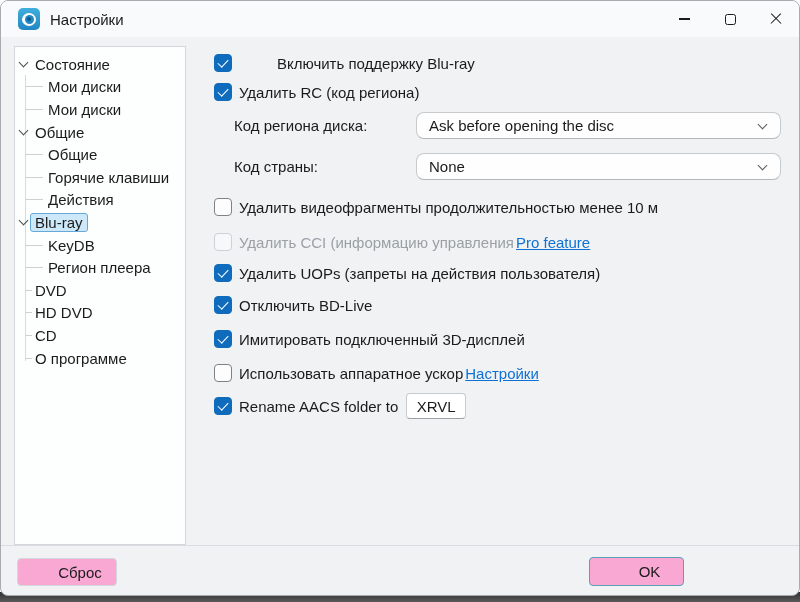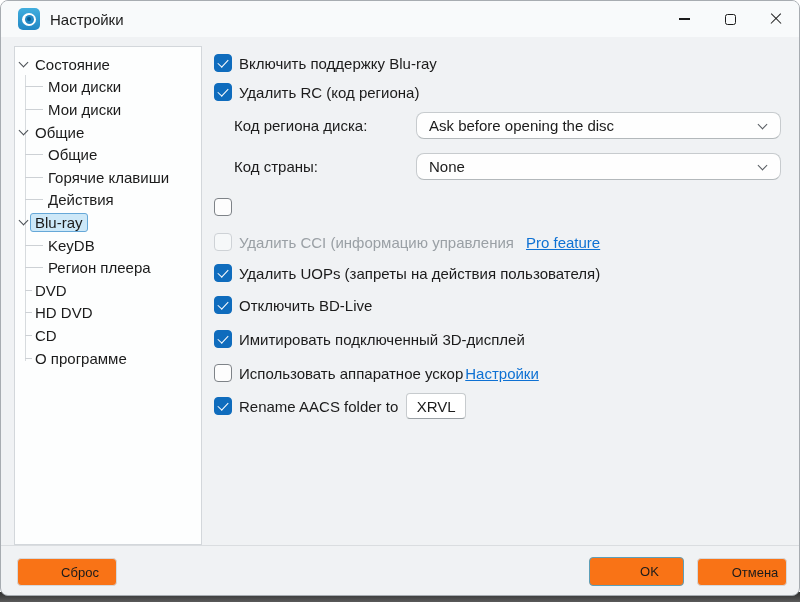--- a/index.html
+++ b/index.html
@@ -30,21 +30,21 @@
   .win-btn { width: 46px; height: 36px; display: flex; align-items: center; justify-content: center; position: relative; }
   .glyph-min { width: 11px; height: 1.4px; background: #1b1b1b; }
   .glyph-max { width: 11px; height: 11px; border: 1.3px solid #1b1b1b; border-radius: 2.5px; }
   .glyph-close { position: relative; width: 14px; height: 14px; }
   .glyph-close::before, .glyph-close::after { content: ""; position: absolute; left: 0; top: 6.3px;
       width: 14px; height: 1.4px; background: #1b1b1b; }
   .glyph-close::before { transform: rotate(45deg); }
   .glyph-close::after  { transform: rotate(-45deg); }
 
   
-  .sidebar { position: absolute; left: 13px; top: 45px; width: 188px; height: 499px;
+  .sidebar { position: absolute; left: 13px; top: 45px; width: 172px; height: 499px;
              background: #fdfefe; border: 1px solid #d3d7db; }
   .tree { position: absolute; inset: 0; padding-top: 6px; overflow: hidden; }
   .tree-guide { position: absolute; left: 10px; top: 28px; width: 1px; height: 286px; background: #d7dbde; }
   .tree-item { height: 22.6px; display: flex; align-items: center; font-size: 15px; color: #1b1b1b; position: relative; }
   .tree-chevron { flex: none; width: 7px; height: 7px; border-right: 1.4px solid #4a4f54;
                   border-bottom: 1.4px solid #4a4f54; transform: rotate(45deg);
                   margin: -3px 8px 0 5px; }
   .tree-dash { flex: none; height: 1px; background: #cdd1d5; }
   .lvl0 .tree-dash { width: 7px; margin-left: 10px; margin-right: 3px; }
   .lvl1 .tree-dash { width: 18px; margin-left: 10px; margin-right: 5px; }
@@ -73,22 +73,22 @@
            border-right: 1.3px solid #565b60; border-bottom: 1.3px solid #565b60; transform: rotate(45deg); }
 
   .aacs-input { width: 60px; height: 26px; margin-left: 8px; background: #ffffff;
            border: 1px solid #c7cbce; border-bottom-color: #9aa0a5; border-radius: 4px;
            font-size: 15px; color: #1b1b1b; text-align: center;
            font-family: "Liberation Sans", sans-serif; }
 
   
   .footer { position: absolute; left: 0; top: 544px; width: 100%; height: 52px;
             border-top: 1px solid #dadde0; }
-  .btn { position: absolute; background: #f97316; border: 1px solid #d5d8db; border-radius: 4px;
-         display: flex; align-items: center; justify-content: center; font-size: 13px; color: #1b1b1b; padding-left: 26px; }
+  .btn { position: absolute; background: #f9a8d4; border: 1px solid #d5d8db; border-radius: 4px;
+         display: flex; align-items: center; justify-content: center; font-size: 15px; color: #1b1b1b; padding-left: 26px; }
   .btn-reset  { left: 16px;  top: 12px; width: 100px; height: 28px; }
   .btn-ok     { left: 588px; top: 11px; width: 95px;  height: 29px; border: 1.5px solid #5c9fb8; }
   .btn-cancel { left: 696px; top: 12px; width: 90px;  height: 28px; }
 </style>
 </head>
 <body>
 
 <div class="screen">
   <div class="dark-strip"></div>
 
@@ -171,21 +171,21 @@
             <span class="tree-dash"></span>
             <span class="tree-label">CD</span>
           </div>
           <div class="tree-item lvl0">
             <span class="tree-dash"></span>
             <span class="tree-label">О программе</span>
           </div>
         </div>
     </div>
 
-    <div class="row" style="left:213px; top:52px;">
+    <div class="row" style="left:213px; top:52px;gap:38px;">
       <span class="cb checked"></span>
       <span class="cb-label">Включить поддержку Blu-ray</span>
     </div>
 
     <div class="row" style="left:213px; top:81px;justify-content:flex-end;">
       <span class="cb checked"></span>
       <span class="cb-label">Удалить RC (код региона)</span>
     </div>
 
     <div class="combo-label" style="top:116px;">Код региона диска:</div>
@@ -195,26 +195,27 @@
     </div>
 
     <div class="combo-label" style="top:157px;">Код страны:</div>
     <div class="combo" style="top:152px;">
       <span>None</span>
       <span class="combo-chevron"></span>
     </div>
 
     <div class="row" style="left:213px; top:196px;">
       <span class="cb"></span>
+      <span class="cb-label">Удалить видеофрагменты продолжительностью менее 10 м</span>
     </div>
 
     <div class="row" style="left:213px; top:231px;">
       <span class="cb disabled"></span>
       <span class="cb-label disabled">Удалить CCI (информацию управления</span>
-      <span class="link" style="margin-left:12px;">Pro feature</span>
+      <span class="link" style="margin-left:2px;">Pro feature</span>
     </div>
 
     <div class="row" style="left:213px; top:262px;">
       <span class="cb checked"></span>
       <span class="cb-label">Удалить UOPs (запреты на действия пользователя)</span>
     </div>
 
     <div class="row" style="left:213px; top:294px;">
       <span class="cb checked"></span>
       <span class="cb-label">Отключить BD-Live</span>
@@ -233,17 +234,16 @@
 
     <div class="row" style="left:213px; top:395px;">
       <span class="cb checked"></span>
       <span class="cb-label">Rename AACS folder to</span>
       <input class="aacs-input" type="text" value="XRVL" style="">
     </div>
 
     <div class="footer">
       <div class="btn btn-reset">Сброс</div>
       <div class="btn btn-ok">OK</div>
-      <div class="btn btn-cancel">Отмена</div>
     </div>
 
   </div>
 </div>
 
 </body></html>

